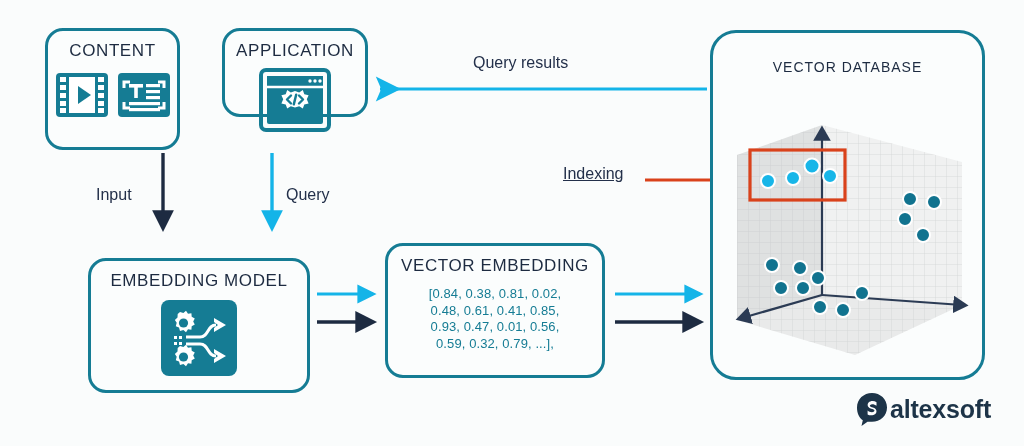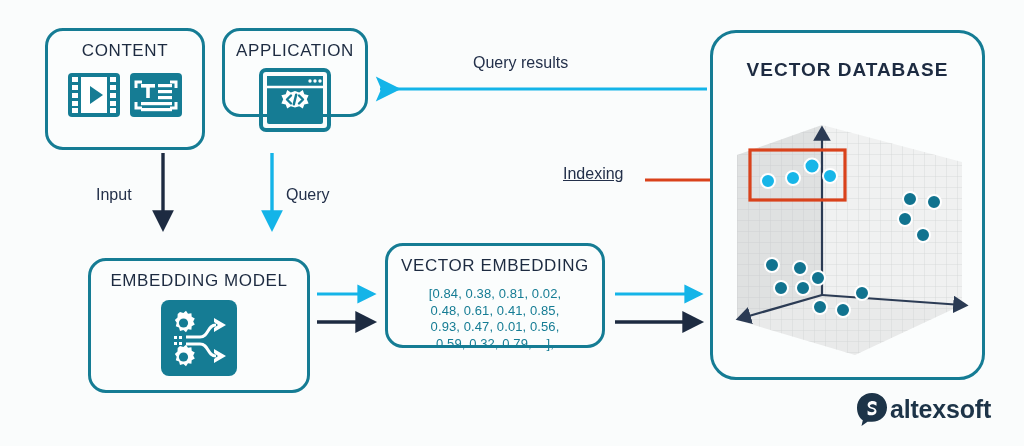--- a/index.html
+++ b/index.html
@@ -25,26 +25,26 @@
   .box-title {
     font-size:17px;
     letter-spacing:.6px;
     color:#1d2b41;
     font-weight:400;
     text-align:center;
     margin-top:10px;
   }
 
   
-  #content-box     { left:45px;  top:28px;  width:160px; height:122px; }
+  #content-box     { left:45px;  top:28px;  width:135px; height:122px; }
   #application-box { left:222px; top:28px;  width:146px; height:89px; }
   #embedding-box   { left:88px;  top:258px; width:222px; height:135px; }
-  #vector-emb-box  { left:385px; top:243px; width:220px; height:105px; }
+  #vector-emb-box  { left:385px; top:243px; width:220px; height:135px; }
   #vector-db-box   { left:710px; top:30px;  width:275px; height:350px; border-radius:26px; }
-  #vector-db-box .box-title { font-size:19px; margin-top:26px; letter-spacing:1px;font-weight:bold;}
+  #vector-db-box .box-title { font-size:14px; margin-top:26px; letter-spacing:1px;}
 
   .icon-row { display:flex; gap:6px; align-items:center; justify-content:center; margin-top:6px; }
 
   .vec-text {
     color:#157C94;
     font-size:13px;
     line-height:1.28;
     text-align:center;
     margin-top:10px;
     white-space:pre-line;

